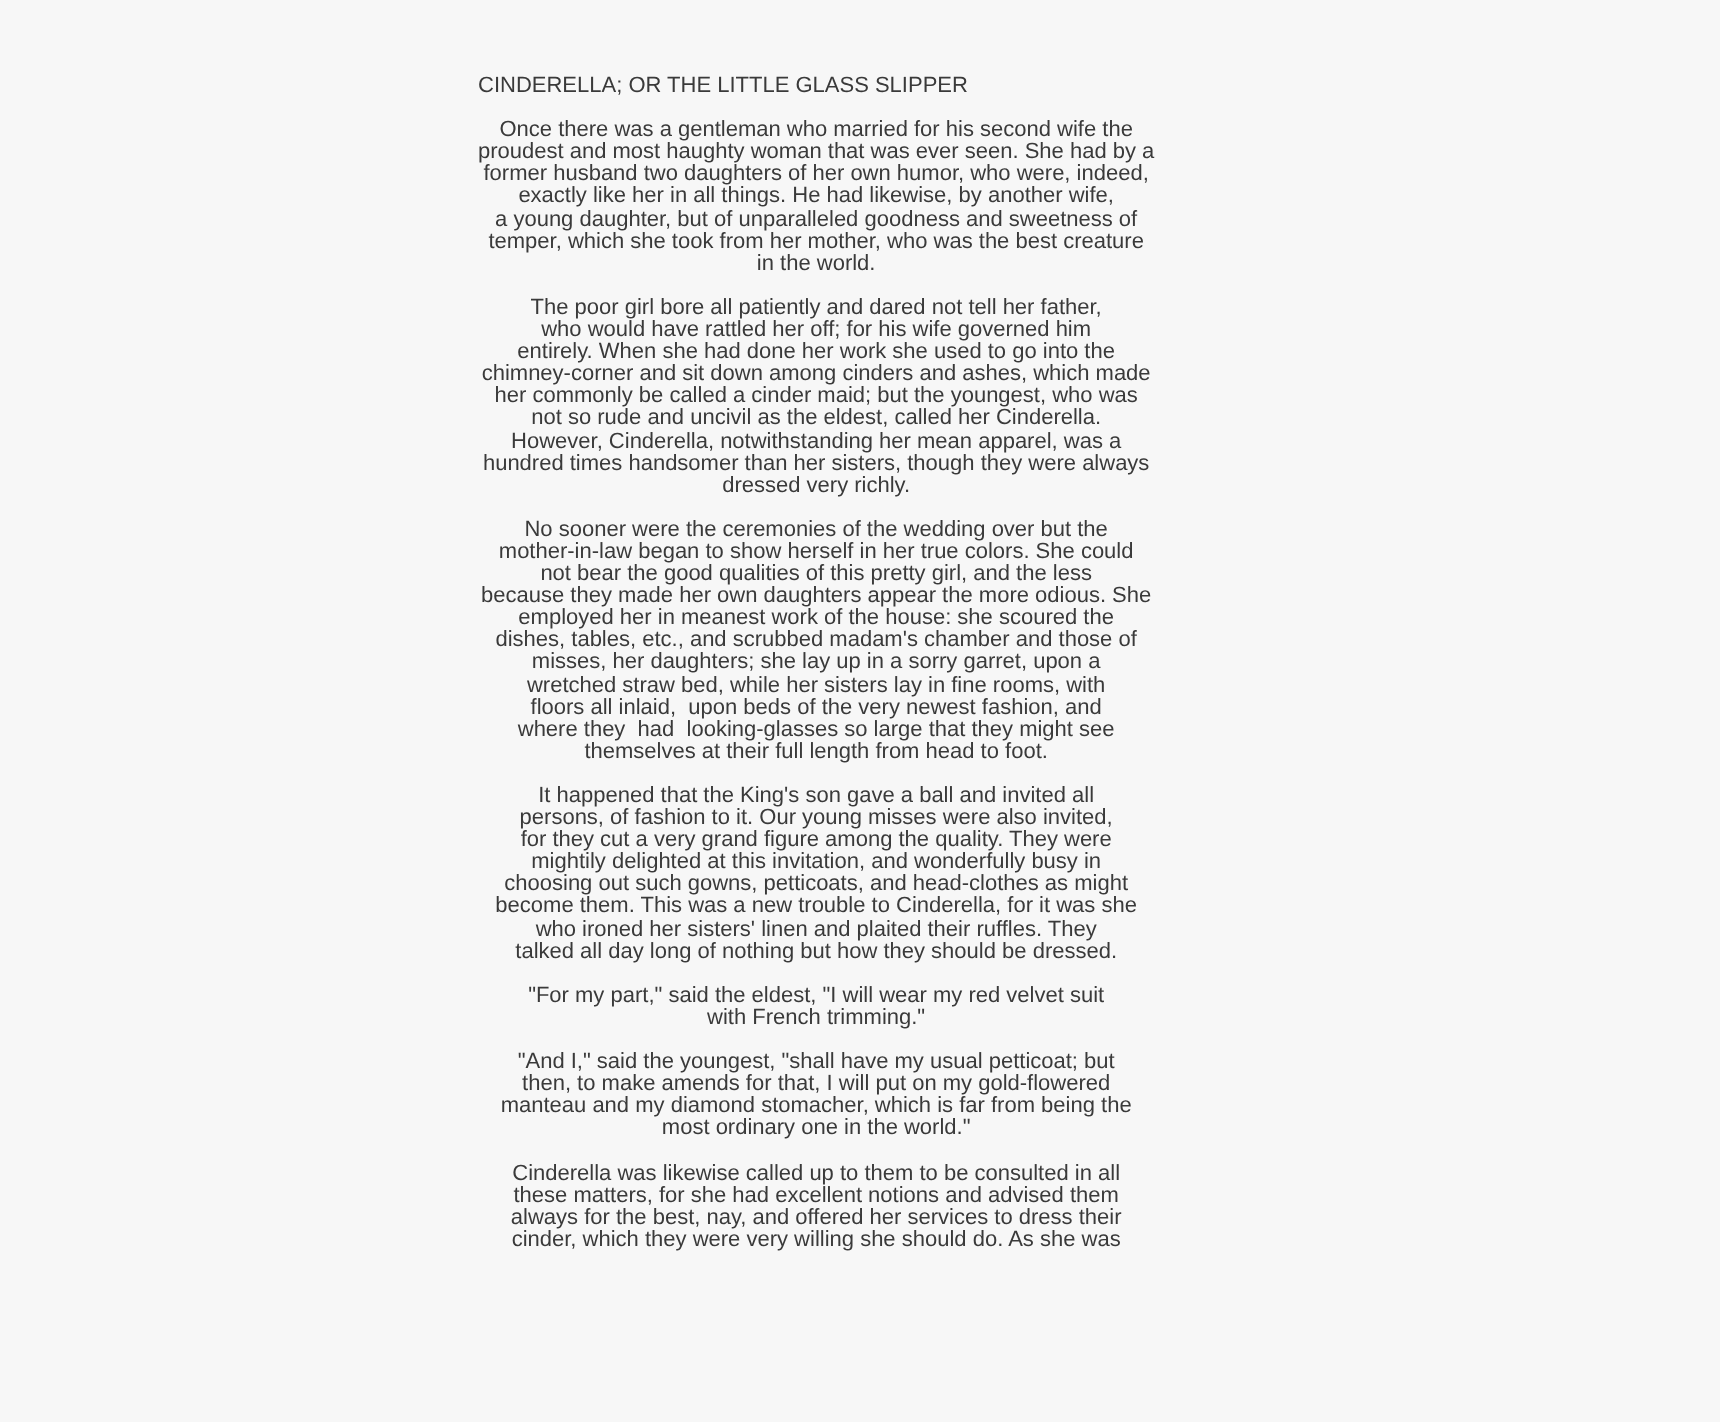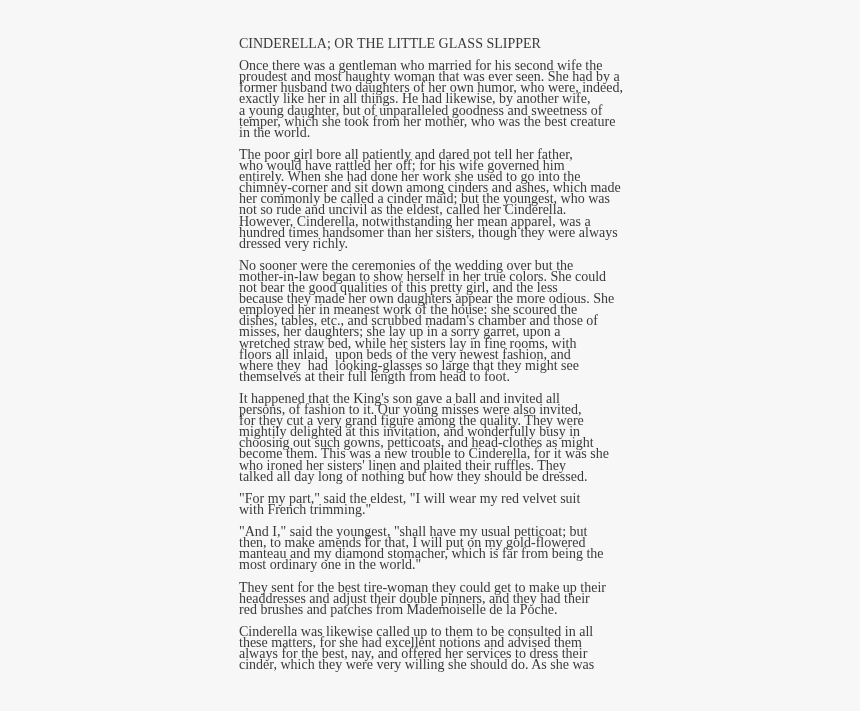--- a/index.html
+++ b/index.html
@@ -11,33 +11,34 @@
       width: 860px;
       height: 711px;
       overflow: hidden;
       position: relative;
     }
     .doc {
       position: absolute;
       left: 239px;
       top: 38px;
       margin: 0;
-      font-family: Liberation Serif, serif;
-      font-size: 14px;
+      font-family: Liberation Sans, sans-serif;
+      font-size: 11px;
       line-height: 11.1px;
       color: #3a3a3a;
       white-space: pre;
     }
     .doc .title,
     .doc .para {
       display: block;
       margin: 0;
     }
     .doc .para {
       margin-top: 11.1px;
+      text-align: center;
     }
   </style>
 </head>
 <body>
 
 <pre class="doc"><span class="title">CINDERELLA; OR THE LITTLE GLASS SLIPPER</span><span class="para">Once there was a gentleman who married for his second wife the
 proudest and most haughty woman that was ever seen. She had by a
 former husband two daughters of her own humor, who were, indeed,
 exactly like her in all things. He had likewise, by another wife,
 a young daughter, but of unparalleled goodness and sweetness of
@@ -64,18 +65,16 @@
 persons, of fashion to it. Our young misses were also invited,
 for they cut a very grand figure among the quality. They were
 mightily delighted at this invitation, and wonderfully busy in
 choosing out such gowns, petticoats, and head-clothes as might
 become them. This was a new trouble to Cinderella, for it was she
 who ironed her sisters' linen and plaited their ruffles. They
 talked all day long of nothing but how they should be dressed.</span><span class="para">"For my part," said the eldest, "I will wear my red velvet suit
 with French trimming."</span><span class="para">"And I," said the youngest, "shall have my usual petticoat; but
 then, to make amends for that, I will put on my gold-flowered
 manteau and my diamond stomacher, which is far from being the
-most ordinary one in the world."</span><span class="para">They sent for the best tire-woman they could get to make up their
-headdresses and adjust their double pinners, and they had their
-red brushes and patches from Mademoiselle de la Poche.</span><span class="para">Cinderella was likewise called up to them to be consulted in all
+most ordinary one in the world."</span><span class="para">Cinderella was likewise called up to them to be consulted in all
 these matters, for she had excellent notions and advised them
 always for the best, nay, and offered her services to dress their
 cinder, which they were very willing she should do. As she was</span></pre>
 
 </body></html>

